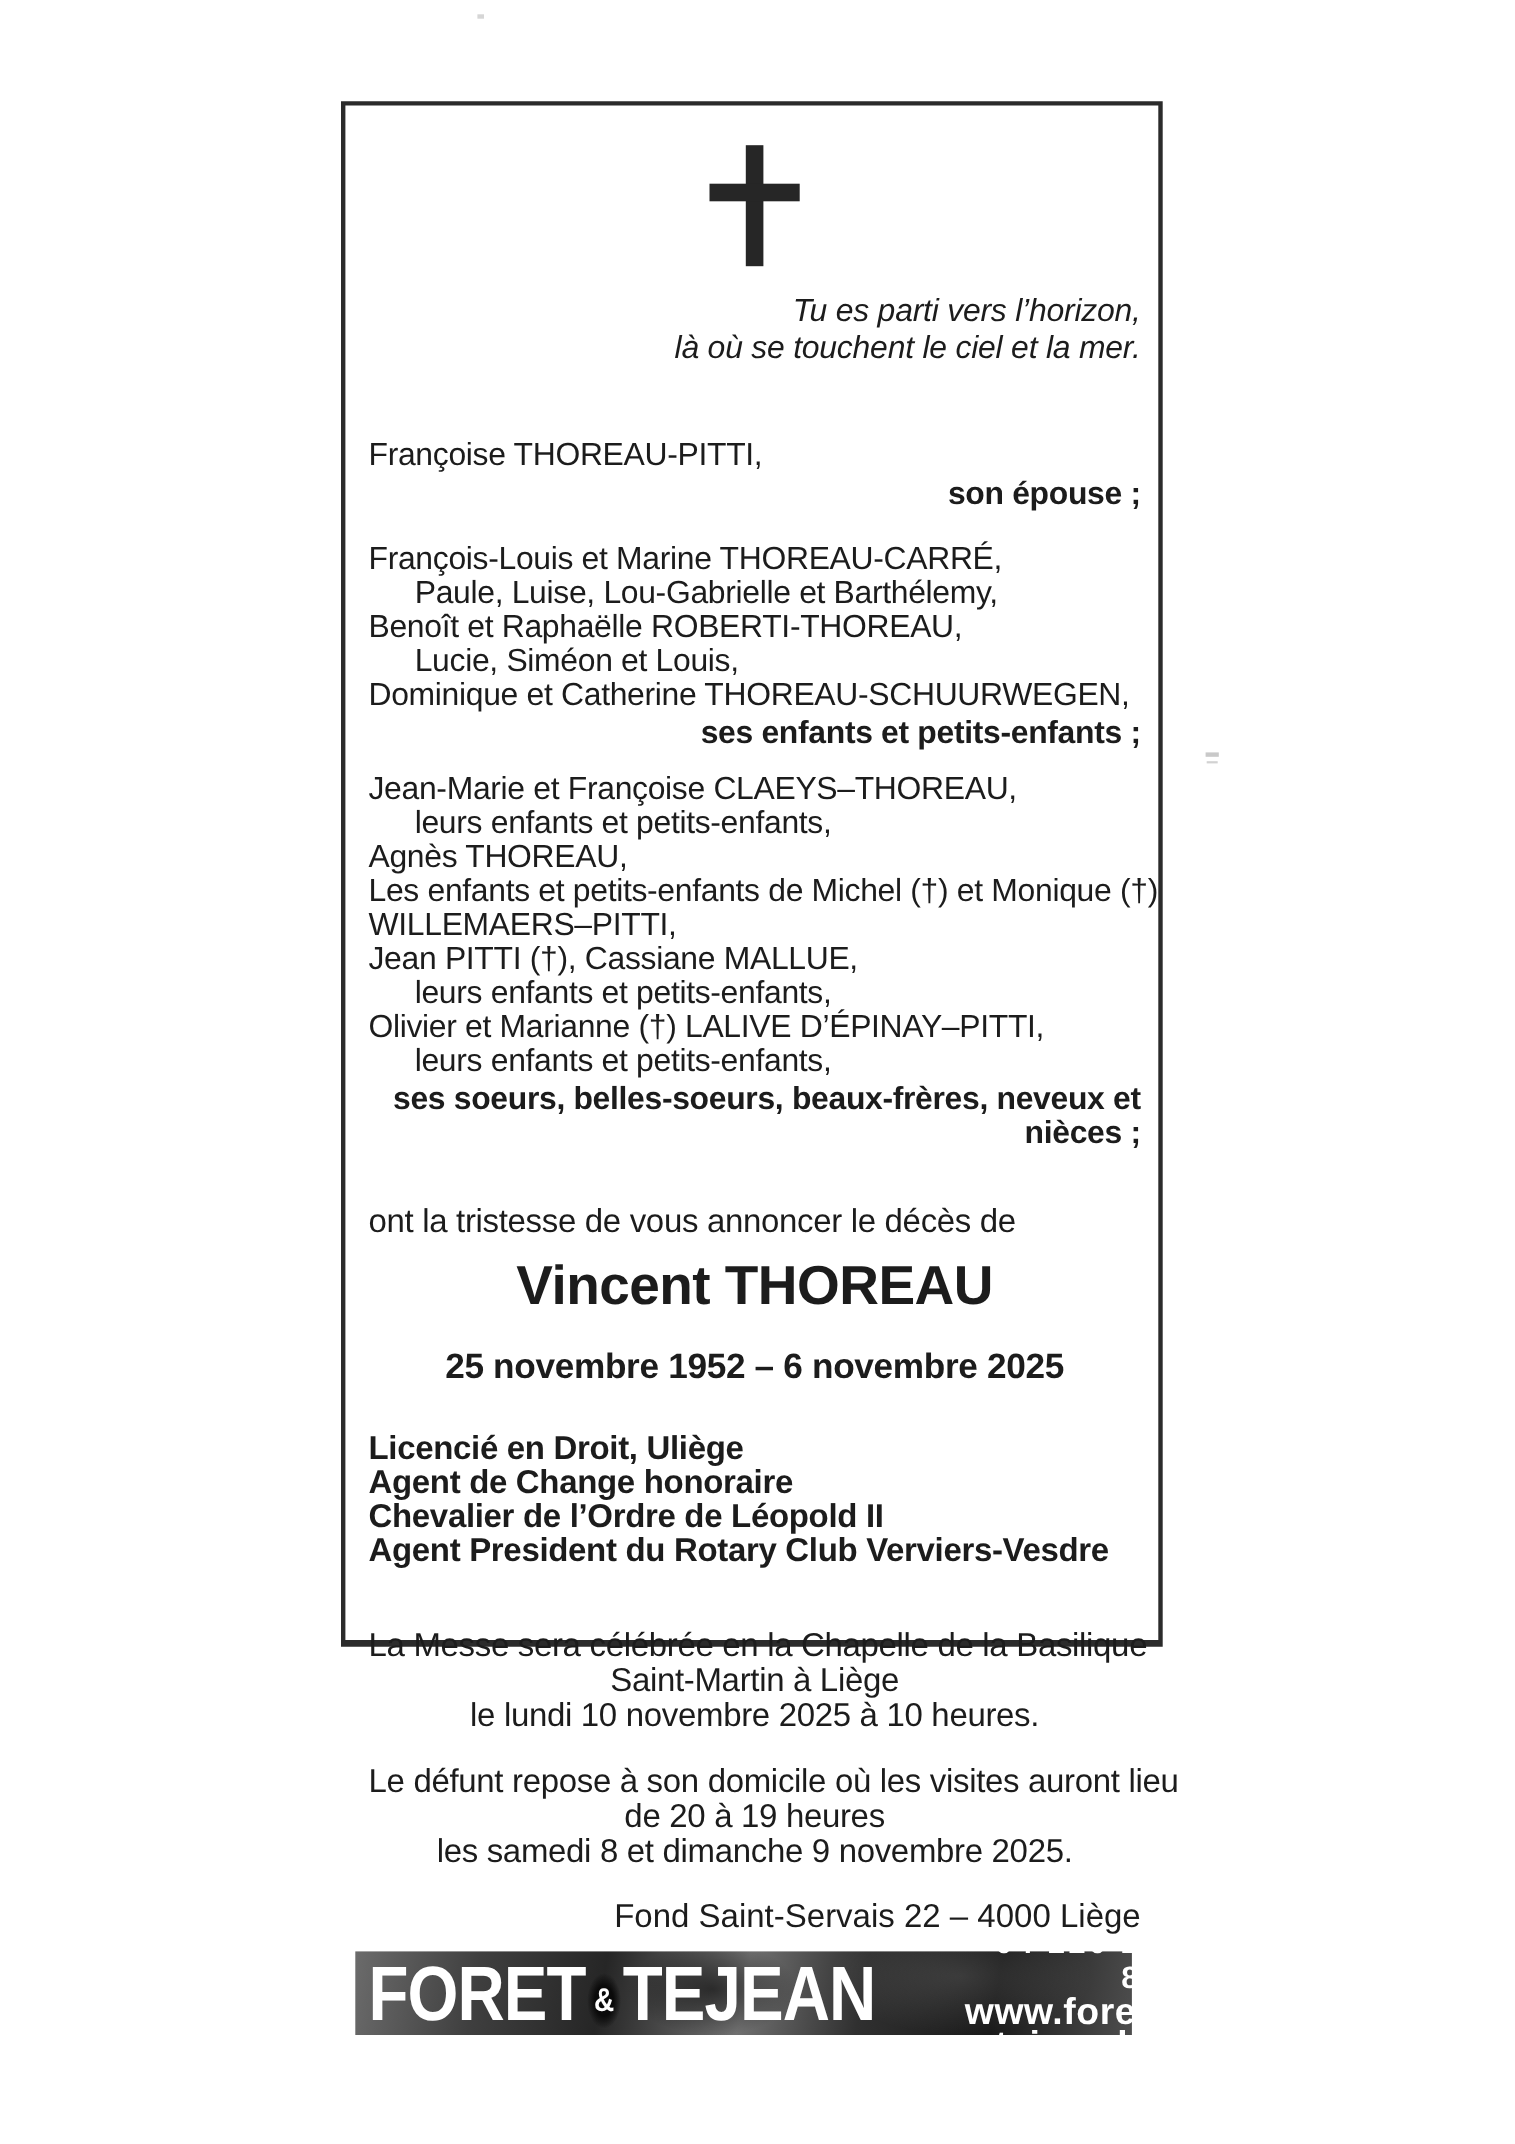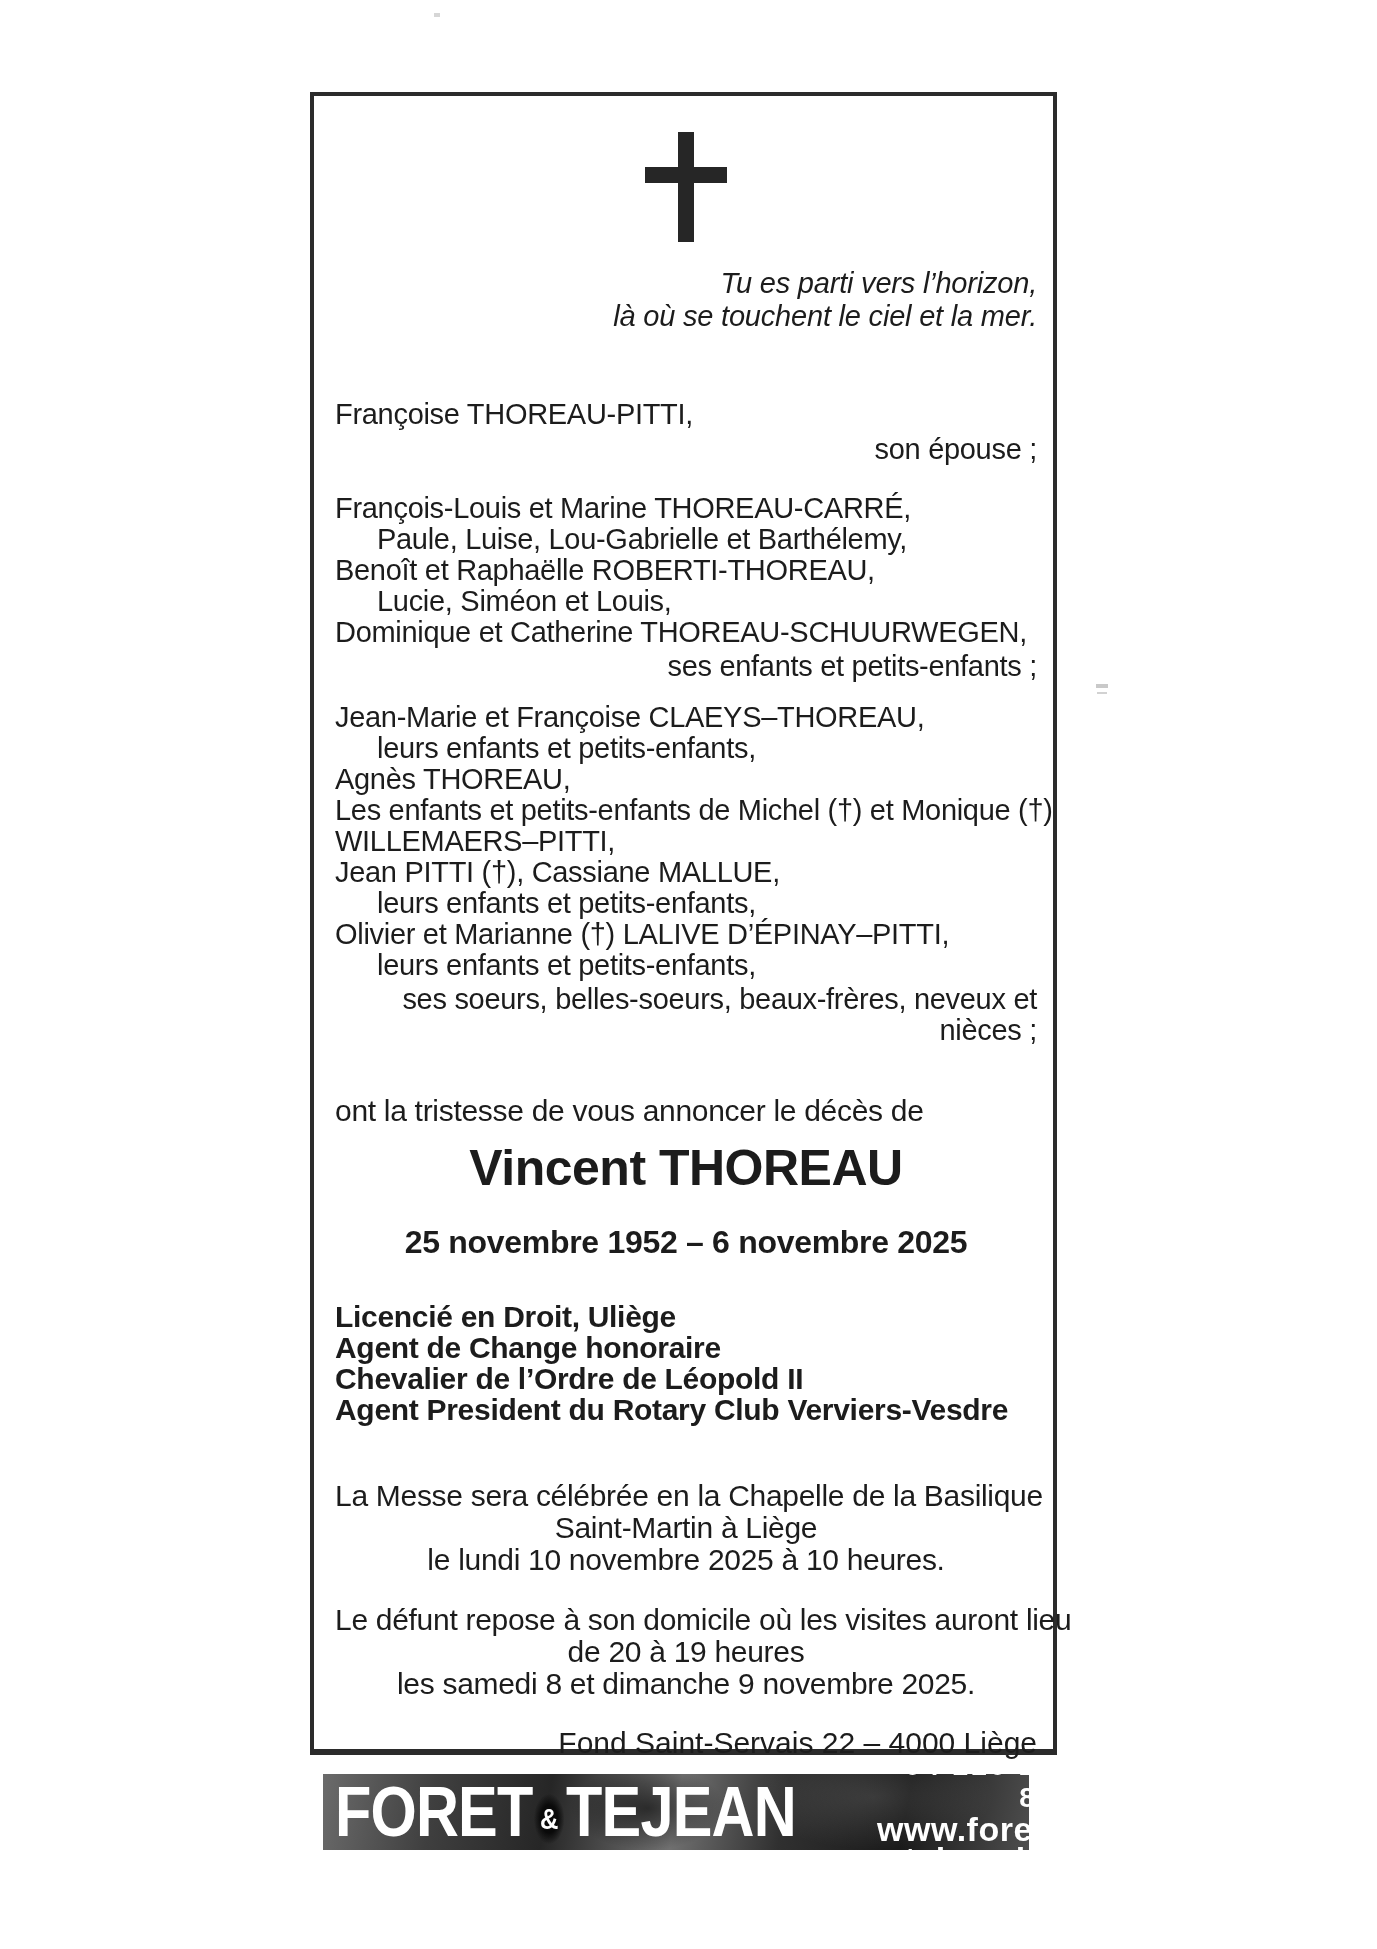--- a/index.html
+++ b/index.html
@@ -3,29 +3,29 @@
 <meta charset="utf-8">
 <style>
   html,body{margin:0;padding:0;}
   body{
     width:1377px;height:1949px;position:relative;
     background:#ffffff;color:#1c1c1c;
     font-family:"Liberation Sans", sans-serif;
     -webkit-font-smoothing:antialiased;
   }
   .card{
-    position:absolute;left:310px;top:92px;width:747px;height:1663px;
+    position:absolute;left:310px;top:92px;width:747px;height:1405px;
     box-sizing:border-box;
     border:4px solid #2b2b2b;border-bottom-width:6px;
     padding:0 16px 0 21px;
     background:#ffffff;
   }
   .line{font-size:29px;line-height:31px;letter-spacing:-0.3px;white-space:nowrap;}
   .indent{padding-left:42px;}
-  .bold{font-weight:normal;}
+  .bold{font-weight:bold;}
   .right{text-align:right;}
   .mt3{margin-top:3px;}
   .mt4{margin-top:4px;}
 
   
   .cross{position:relative;width:82px;height:110px;margin:36px auto 0 auto;}
   .cross .v{position:absolute;left:50%;margin-left:-8px;top:0;width:16px;height:110px;background:#262626;}
   .cross .h{position:absolute;left:0;top:35px;width:82px;height:16px;background:#262626;}
 
   

